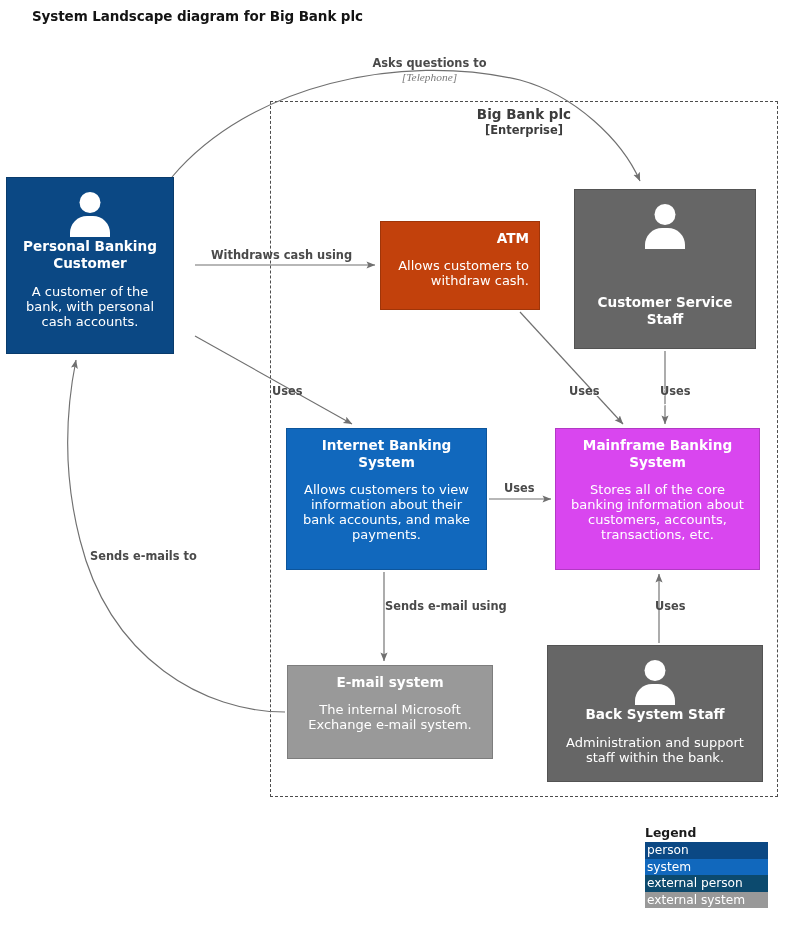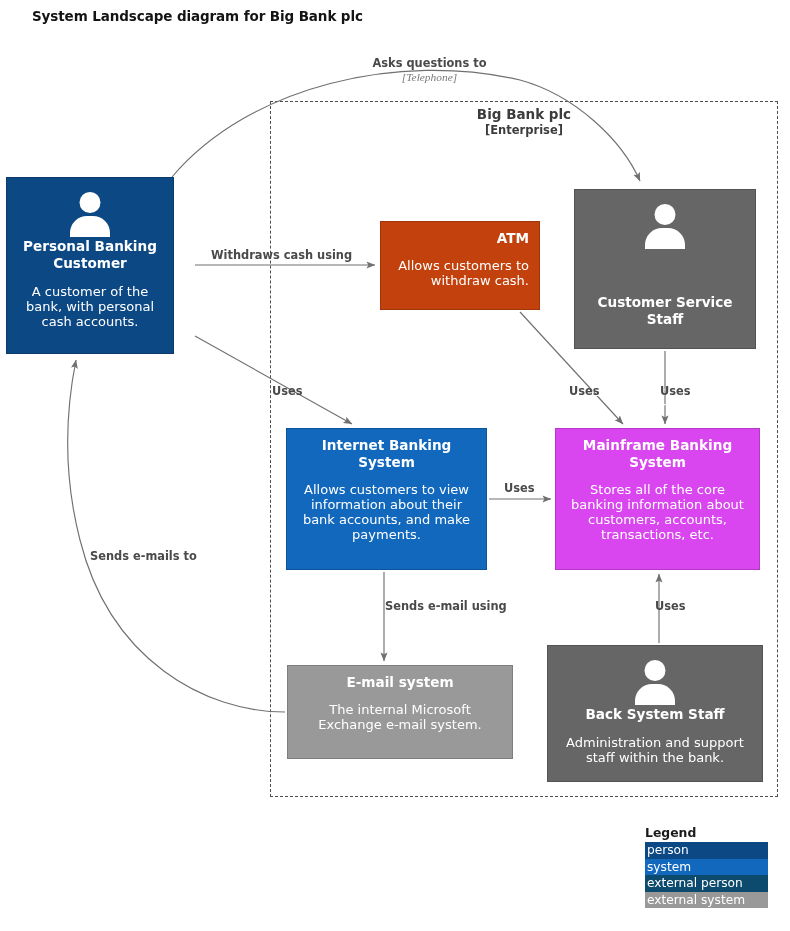--- a/index.html
+++ b/index.html
@@ -128,21 +128,21 @@
     border-top-left-radius: 17px;
     border-top-right-radius: 17px;
   }
 
   
   #node-personal-banking-customer { left: 6px;   top: 177px; width: 168px; height: 177px; }
   #node-atm                       { left: 380px; top: 221px; width: 160px; height: 89px;  }
   #node-customer-service-staff    { left: 574px; top: 189px; width: 182px; height: 160px; gap: 44px; }
   #node-internet-banking-system   { left: 286px; top: 428px; width: 201px; height: 142px; }
   #node-mainframe-banking-system  { left: 555px; top: 428px; width: 205px; height: 142px; }
-  #node-email-system              { left: 287px; top: 665px; width: 226px; height: 94px;  }
+  #node-email-system              { left: 287px; top: 665px; width: 206px; height: 94px;  }
   #node-back-office-staff         { left: 547px; top: 645px; width: 216px; height: 137px; }
 
   
   .edge-label {
     position: absolute;
     color: #4a4a4a;
     font-size: 11.4px;
     font-weight: bold;
     line-height: 14px;
     white-space: nowrap;

